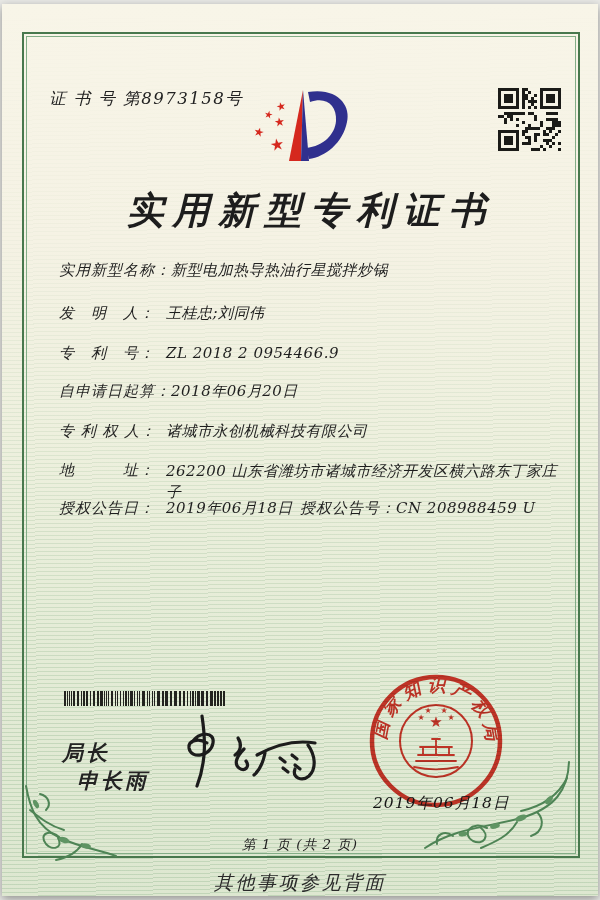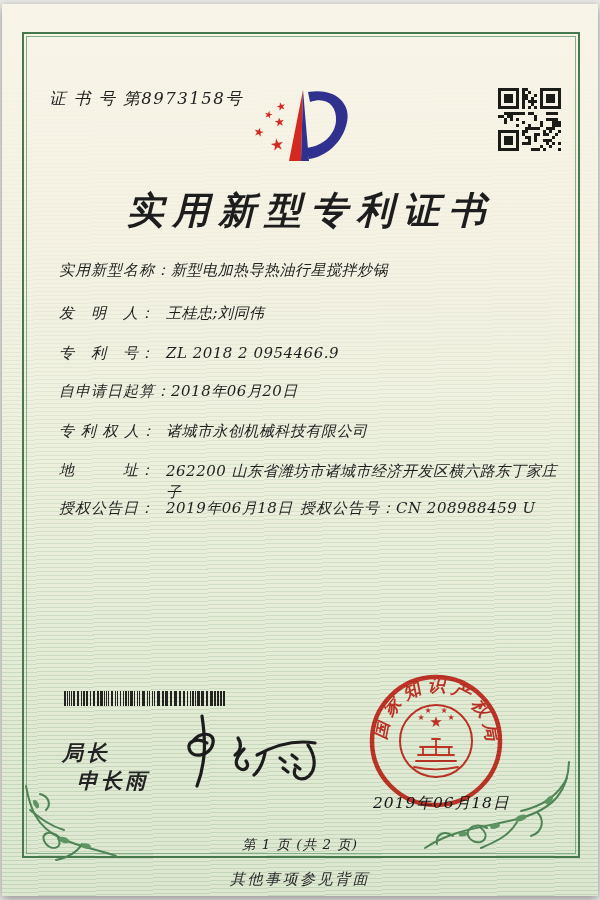--- a/index.html
+++ b/index.html
@@ -44,21 +44,21 @@
   .issuer-name  { top:763px;margin-left:15px; }
 
   .signature { position:absolute; left:140px; top:698px; }
 
   .seal { position:absolute; left:364px; top:667px; mix-blend-mode:multiply; opacity:.93; }
   .seal-date { position:absolute; left:371px; top:789px; font-size:15.5px; color:#151515; letter-spacing:1px; }
 
   .page-info { position:absolute; top:832px; left:0; width:100%; text-align:center;
     font-size:13.5px; letter-spacing:1px; color:#222; }
   .footer-note { position:absolute; top:866px; left:0; width:100%; text-align:center;
-    font-size:15px; letter-spacing:2.5px; color:#2a2a2a; }
+    font-size:19px; letter-spacing:2.5px; color:#2a2a2a; }
 
   .flourish-br { position:absolute; left:415px; top:752px; }
   .flourish-bl { position:absolute; left:18px; top:780px; }
 </style>
 </head>
 <body>
 
 <div class="paper">
   <div class="guilloche"></div>
   <div class="frame">

